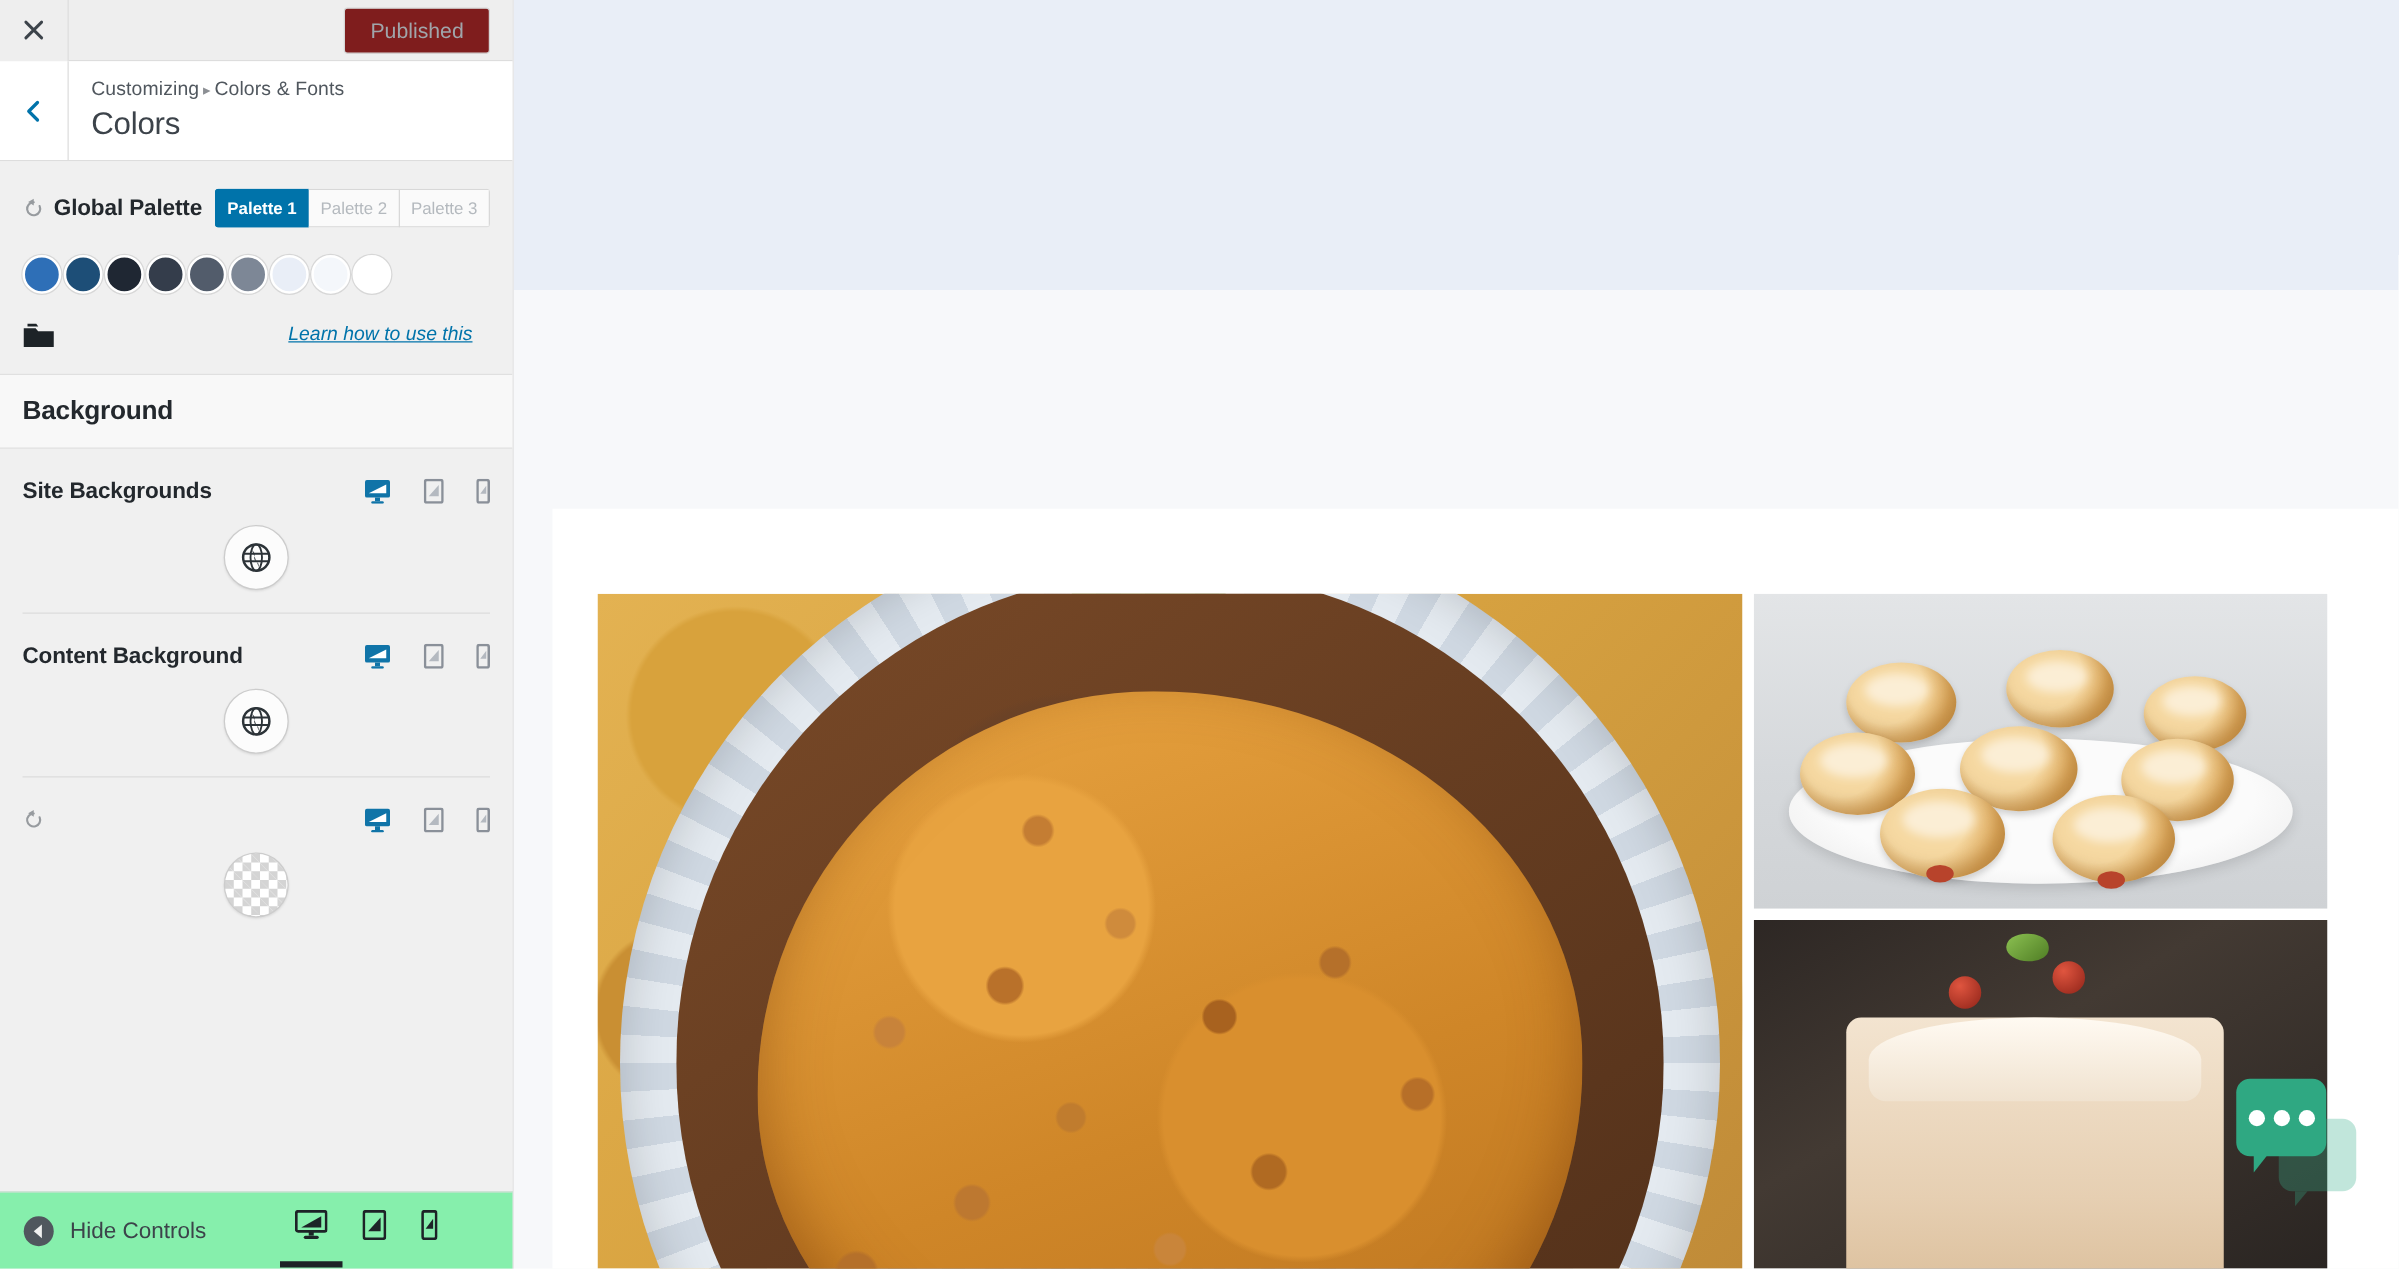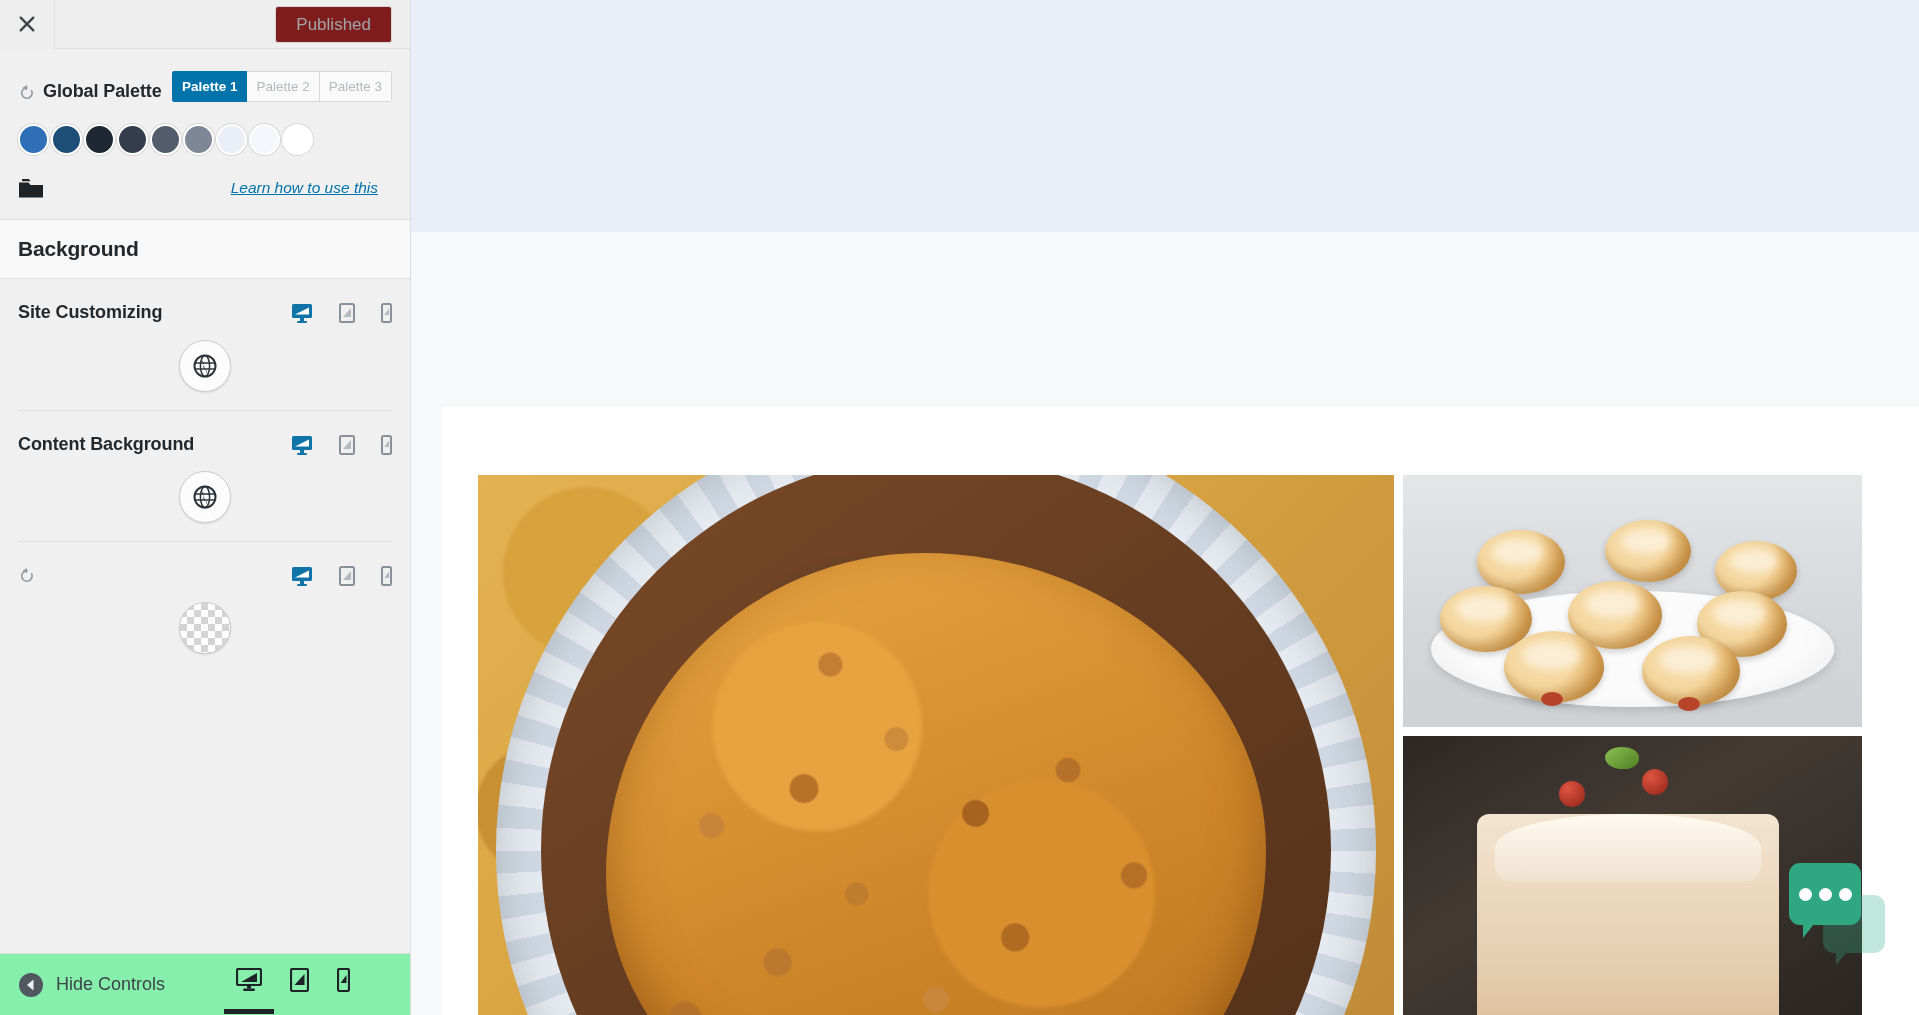--- a/index.html
+++ b/index.html
@@ -72,21 +72,21 @@
   .cz-section-title {
     font-size: 25px; color: #3c434a; font-weight: 400;
     letter-spacing: -.2px;
   }
 
   
   .cz-body { flex: 1 1 auto; overflow: hidden; background: #f0f0f0; }
 
   
   .palette-block { padding: 22px 18px 20px 18px; }
-  .palette-row { display: flex; align-items: flex-end; }
+  .palette-row { display: flex; align-items: center; }
   .reset-icon {
     width: 18px; height: 18px; flex: 0 0 18px;
     margin-right: 7px; opacity: .55;
   }
   .palette-label {
     font-size: 18px; font-weight: bold; color: #23282d;
     flex: 1 1 auto; letter-spacing: -.1px;
   }
   .palette-tabs { display: flex; border-radius: 3px; overflow: hidden; }
   .palette-tab {
@@ -399,20 +399,33 @@
     <div class="cz-topbar">
       <div class="cz-close">
         <svg viewBox="0 0 20 20">
           <path d="M3 3 L17 17 M17 3 L3 17" stroke="#3c434a" stroke-width="2.6" stroke-linecap="round" fill="none"></path>
         </svg>
       </div>
       <div class="cz-topbar-spacer"></div>
       <button class="cz-published">Published</button>
     </div>
 
+    <div class="cz-header">
+      <div class="cz-back">
+        <svg viewBox="0 0 20 20">
+          <path d="M13 3 L6 10 L13 17" stroke="#0073aa" stroke-width="2.6" fill="none" stroke-linecap="round" stroke-linejoin="round"></path>
+        </svg>
+      </div>
+      <div class="cz-header-text">
+        <div class="cz-crumb">
+          <span>Customizing</span><span class="sep">▸</span><span>Colors &amp; Fonts</span>
+        </div>
+        <div class="cz-section-title">Colors</div>
+      </div>
+    </div>
 
     <div class="cz-body">
 
       <div class="palette-block">
         <div class="palette-row">
           <svg class="reset-icon" viewBox="0 0 20 20">
             <path d="M10 4.2 A5.8 5.8 0 1 0 15.2 7.6" stroke="#50575e" stroke-width="1.9" fill="none" stroke-linecap="round"></path>
             <path d="M10 1.2 L10 7 L5 4.1 Z" fill="#50575e"></path>
           </svg>
           <div class="palette-label">Global Palette</div>
@@ -444,21 +457,21 @@
           <a class="learn-link">Learn how to use this</a>
         </div>
       </div>
 
       <div class="bg-heading">Background</div>
 
       <div class="bg-control">
         <div class="bg-control-inner">
           <div class="bg-top">
             <div class="bg-label-wrap">
-              <div class="bg-label">Site Customizing</div>
+              <div class="bg-label">Site Backgrounds</div>
             </div>
             <div class="device-group">
               <span class="device-btn">
                 <svg width="22" height="20" viewBox="0 0 22 20">
                   <rect x="1" y="1" width="20" height="14" rx="1.5" fill="#1074a8"></rect>
                   <path d="M4 11.5 L18 4.5 L18 11.5 Z" fill="#fff"></path>
                   <rect x="9" y="15" width="4" height="3" fill="#1074a8"></rect>
                   <rect x="6" y="18" width="10" height="2" rx="1" fill="#1074a8"></rect>
                 </svg>
               </span>

